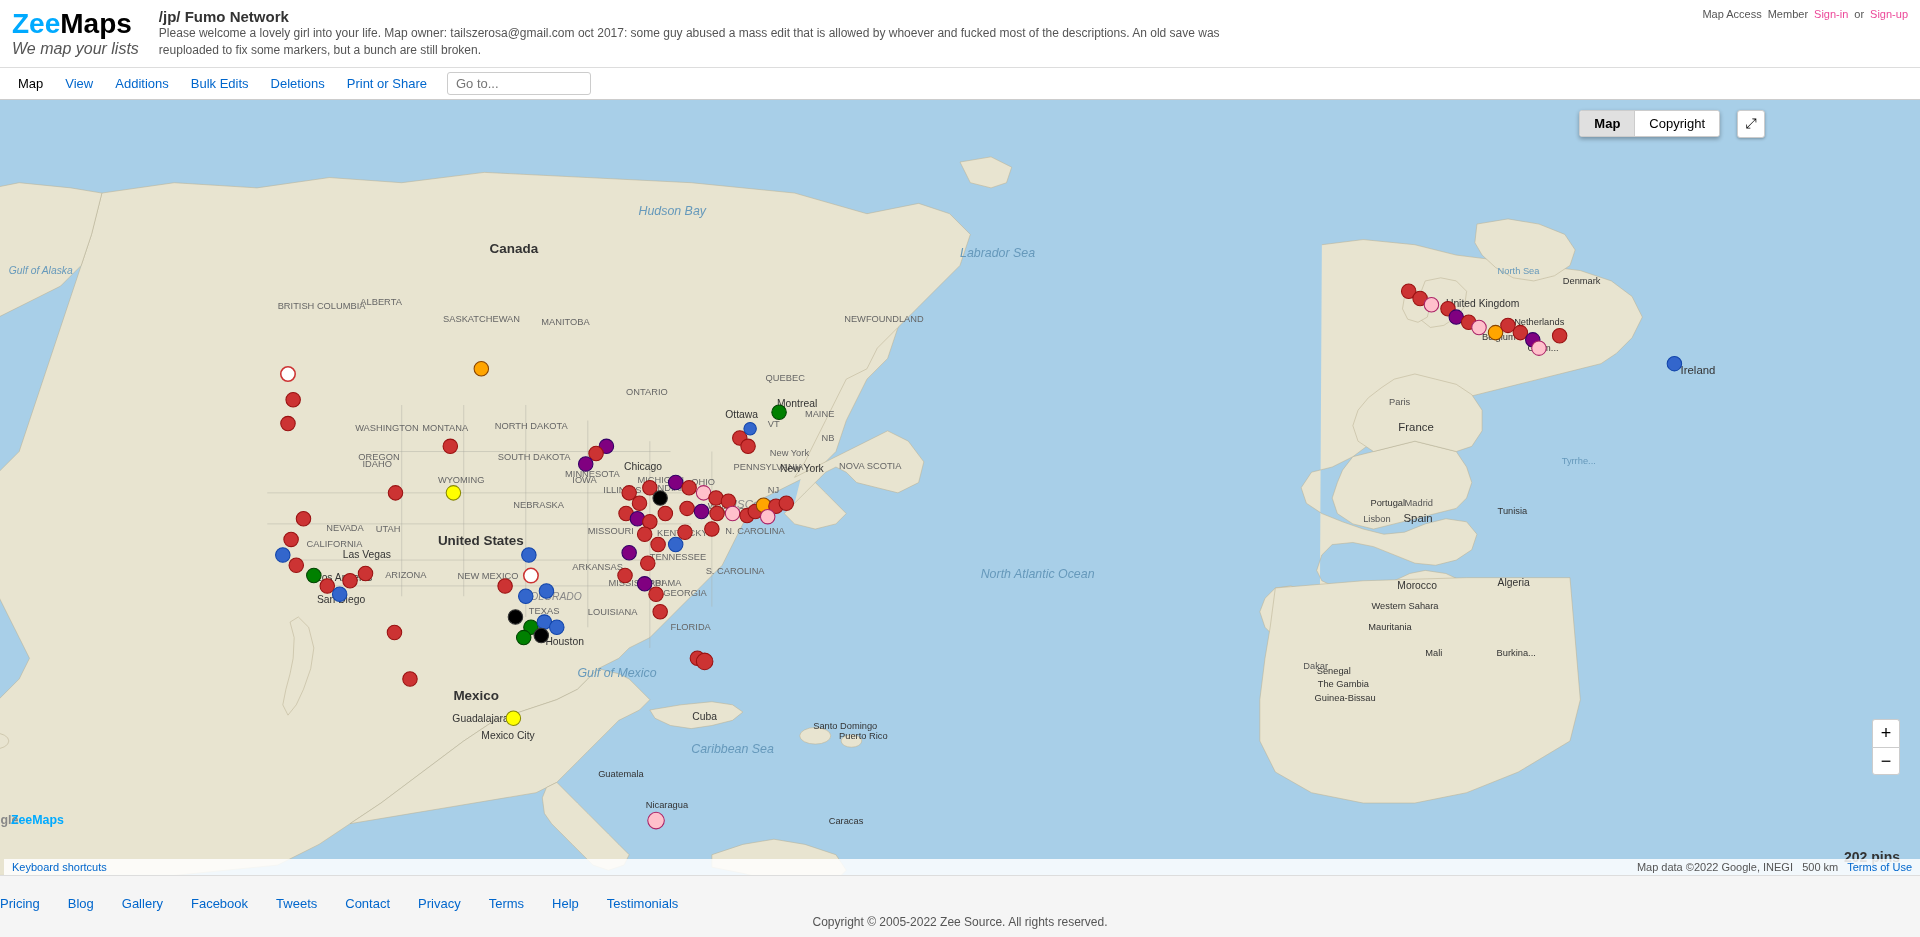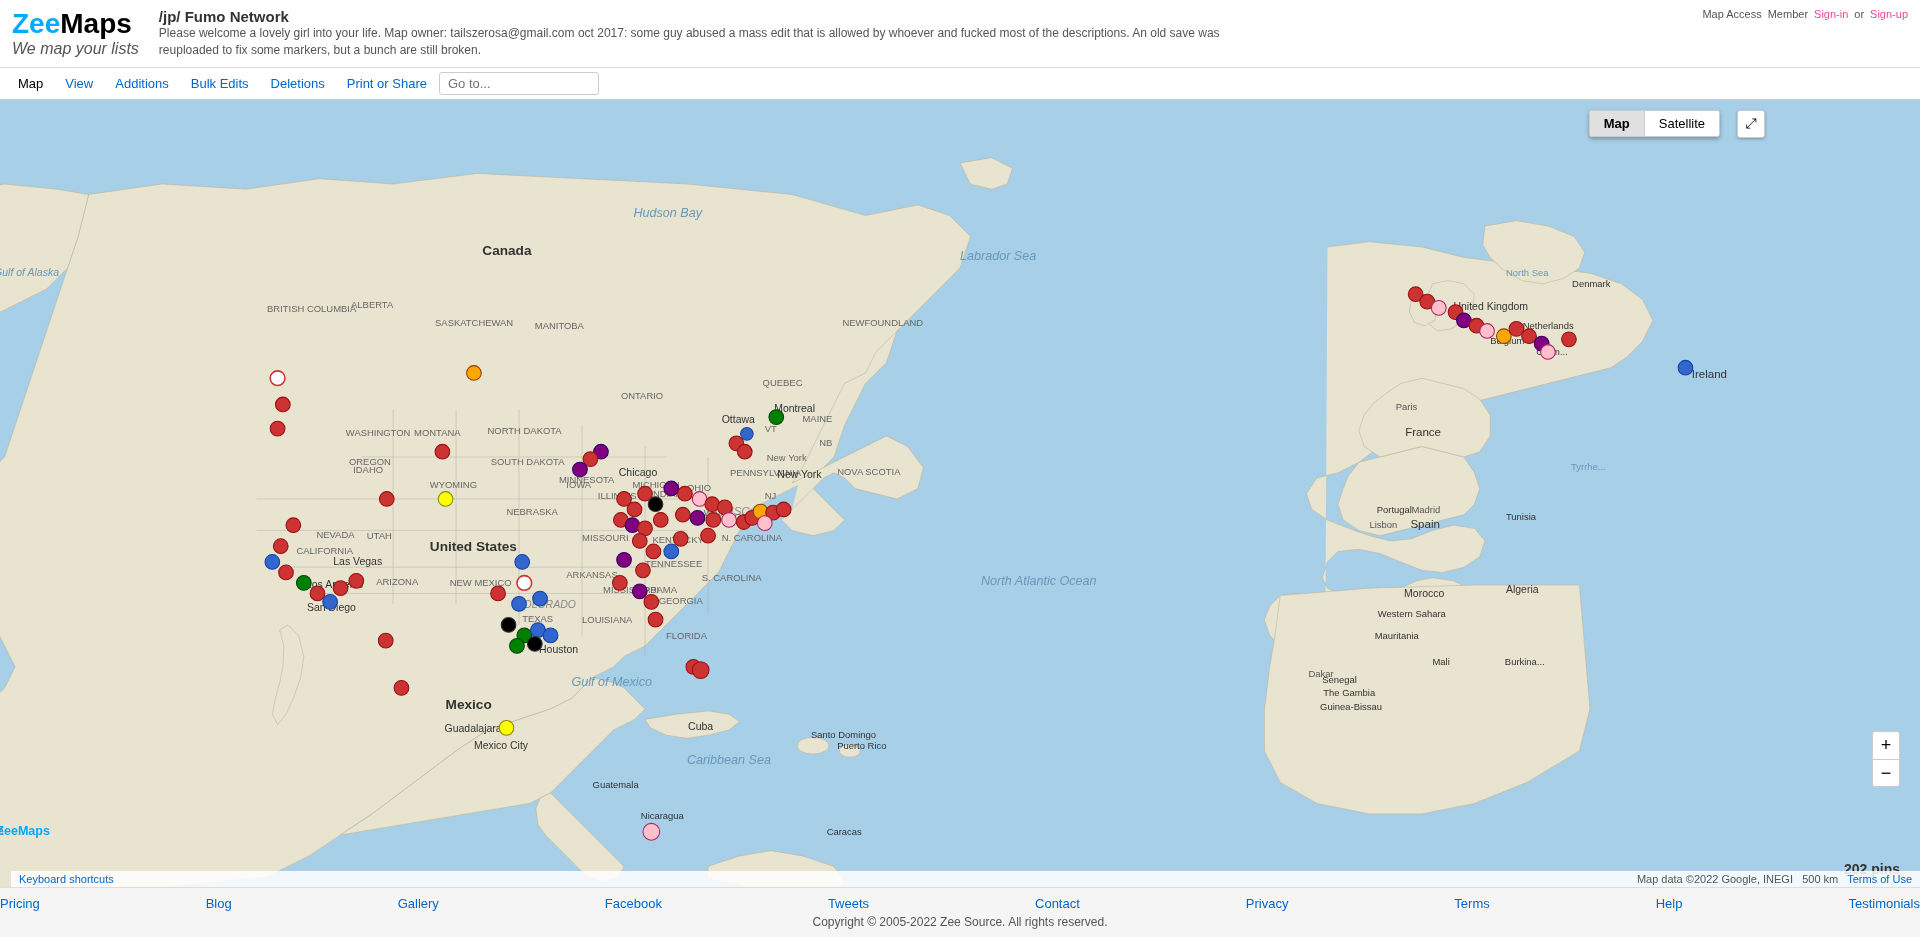--- a/index.html
+++ b/index.html
@@ -14,21 +14,21 @@
     #header-info { flex: 1; }
     #map-title { font-size: 15px; font-weight: bold; color: #333; }
     #map-desc { font-size: 12px; color: #555; max-width: 1100px; line-height: 1.4; }
     #header-right { display: flex; align-items: center; gap: 6px; font-size: 11px; color: #555; }
     #header-right a { color: #ec4899; text-decoration: none; text-align: center; }
 
     
     #toolbar { display: flex; align-items: center; background: #fff; border-bottom: 1px solid #ccc; padding: 4px 8px; gap: 2px; }
     .toolbar-btn { padding: 3px 10px; font-size: 13px; color: #0066cc; background: none; border: none; cursor: pointer; border-radius: 3px; text-decoration: none; }
     .toolbar-btn.active { color: #000; font-weight: normal; }
-    #goto-input { padding: 3px 8px; border: 1px solid #ccc; border-radius: 3px; font-size: 13px; width: 160px; color: #999; }
+    #goto-input { margin-left: 8px; padding: 3px 8px; border: 1px solid #ccc; border-radius: 3px; font-size: 13px; width: 144px; color: #999; }
 
     
     #map-container { flex: 1; position: relative; overflow: hidden; background: #a8d0e6; }
     #map-svg { width: 100%; height: 100%; }
 
     
     #map-type-control { position: absolute; top: 10px; right: 200px; display: flex; background: #fff; border: 1px solid #ccc; border-radius: 3px; overflow: hidden; box-shadow: 0 2px 4px rgba(0,0,0,0.3); }
     .map-type-btn { padding: 5px 14px; font-size: 13px; background: #fff; border: none; cursor: pointer; }
     .map-type-btn.active { background: #e0e0e0; font-weight: bold; }
     .map-type-btn:first-child { border-right: 1px solid #ccc; }
@@ -36,26 +36,26 @@
     #fullscreen-btn { position: absolute; top: 10px; right: 155px; width: 28px; height: 28px; background: #fff; border: 1px solid #ccc; border-radius: 3px; display: flex; align-items: center; justify-content: center; cursor: pointer; font-size: 14px; box-shadow: 0 1px 3px rgba(0,0,0,0.3); }
 
     #zoom-controls { position: absolute; bottom: 100px; right: 20px; display: flex; flex-direction: column; }
     .zoom-btn { width: 28px; height: 28px; background: #fff; border: 1px solid #ccc; font-size: 18px; cursor: pointer; display: flex; align-items: center; justify-content: center; }
     .zoom-btn:first-child { border-bottom: none; border-radius: 3px 3px 0 0; }
     .zoom-btn:last-child { border-radius: 0 0 3px 3px; }
 
     #pin-count { position: absolute; bottom: 10px; right: 20px; font-size: 14px; color: #333; font-weight: bold; }
 
     
-    #map-attribution { position: absolute; bottom: 0; left: 11px; right: 0; background: rgba(255,255,255,0.85); padding: 2px 8px; font-size: 11px; color: #555; display: flex; justify-content: space-between; align-items: center; }
+    #map-attribution { position: absolute; bottom: 0; left: 4px; right: 0; background: rgba(255,255,255,0.85); padding: 2px 8px; font-size: 11px; color: #555; display: flex; justify-content: space-between; align-items: center; }
     #map-attribution a { color: #0066cc; text-decoration: none; }
 
     
     #footer { background: #f5f5f5; border-top: 1px solid #ddd; padding: 8px 0; text-align: center; }
-    #footer-links { display: flex; justify-content: space-between; gap: 4px; margin-bottom: 4px; }
+    #footer-links { display: flex; justify-content: flex-start; gap: 28px; margin-bottom: 4px; margin-top: 12px; }
     #footer-links a { font-size: 13px; color: #0066cc; text-decoration: none; }
     #footer-copyright { font-size: 12px; color: #555; }
 
     
     .land { fill: #e8e4d0; }
 
     
     .marker { cursor: pointer; }
 
     
@@ -378,21 +378,21 @@
 
     <circle cx="1651" cy="255" r="7" fill="#3366cc" stroke="#1144aa" stroke-width="1" class="marker"></circle>
 
     <text x="8" y="700" style="font-size:12px;fill:#888;font-weight:bold;">Google</text>
     <text x="42" y="700" style="font-size:12px;fill:#00aaff;font-weight:bold;">ZeeMaps</text>
   </svg>
 
   
   <div id="map-type-control">
     <button class="map-type-btn active">Map</button>
-    <button class="map-type-btn">Satellite</button>
+    <button class="map-type-btn">Copyright</button>
   </div>
 
   
   <div id="fullscreen-btn">
     <span>⤢</span>
   </div>
 
   
   <div id="zoom-controls">
     <button class="zoom-btn">+</button>

